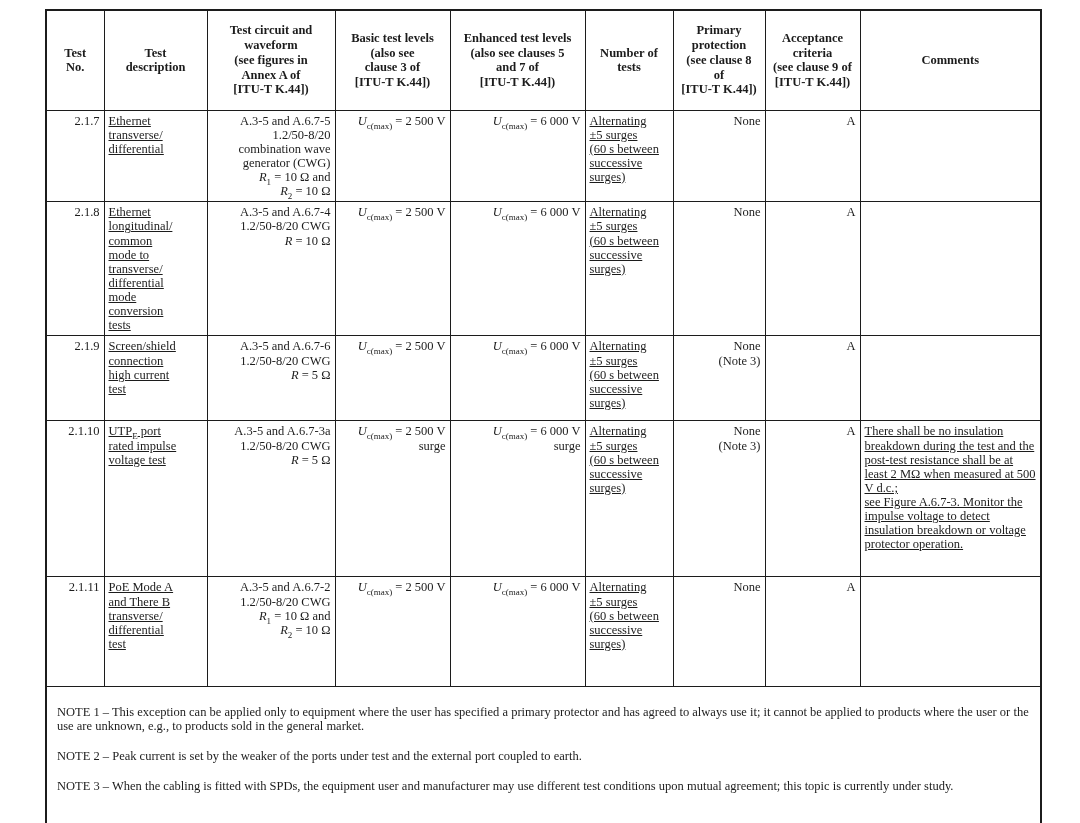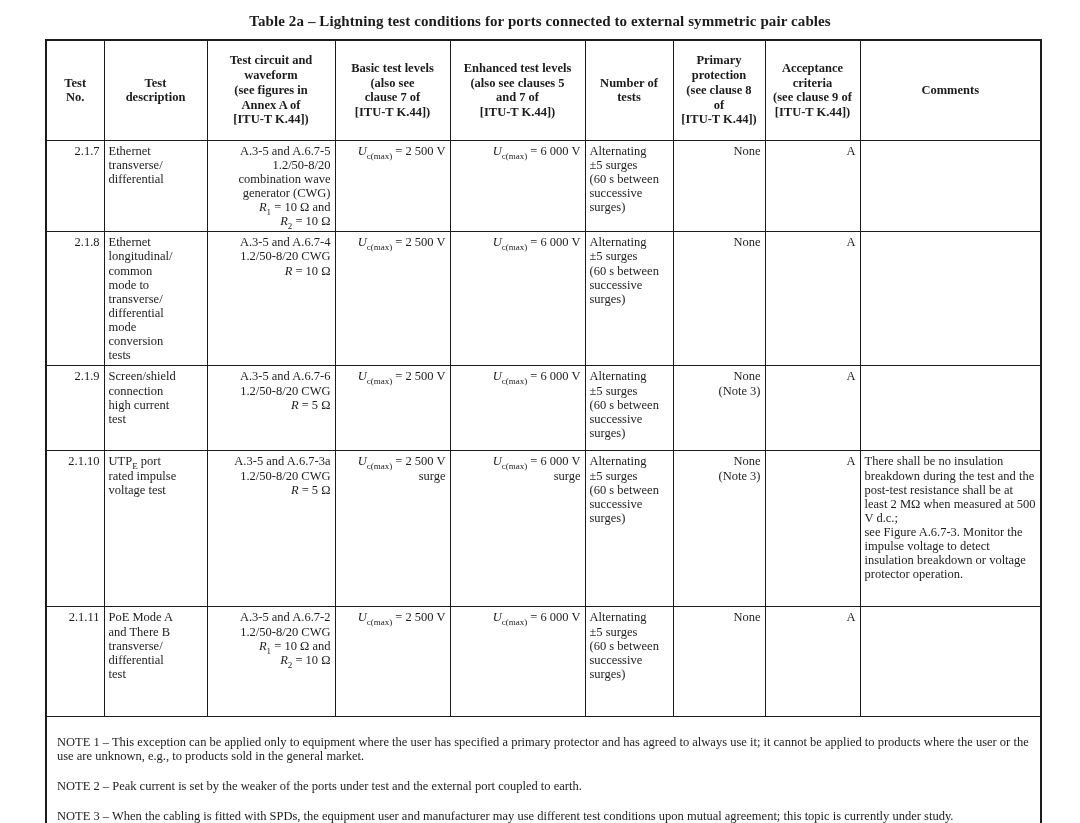--- a/index.html
+++ b/index.html
@@ -25,21 +25,21 @@
     vertical-align: top;
     white-space: pre-line;
     overflow: hidden;
   }
   .k44 th {
     font-weight: bold; text-align: center; vertical-align: middle;
     line-height: 1.18; padding: 2px 2px;
   }
   .k44 thead tr { height: 100px; }
   .ta-c { text-align: right; }
-  .ta-l { text-align: left; }
+  .ta-l { text-align: left; text-decoration: underline; }
   .rh87  { height: 87px; }
   .rh130 { height: 130px; margin-top: 20px; }
   .rh85  { height: 85px; }
   .rh156 { height: 156px; padding-left: 32px; }
   .rh110 { height: 110px; margin-top: 44px; }
   .notes-cell {
     border: 1.5px solid #1c1c1c;
     padding: 4px 6px 5px 6px;
     font-size: 12.4px; line-height: 1.3;
     white-space: normal; vertical-align: top;
@@ -47,21 +47,20 @@
   }
   .note-line { margin: 0 0 2px 6px; }
   sub { font-size: 0.72em; line-height: 0; }
   em { font-style: italic; }
 </style>
 </head>
 <body>
 
 <div class="page">
 
-  <div class="doc-title">Table 2a – Lightning test conditions for ports connected to external symmetric pair cables</div>
 
   <table class="k44">
     <colgroup>
       <col style="width:58px">
         <col style="width:103px">
         <col style="width:128px">
       <col style="width:115px">
         <col style="width:135px">
         <col style="width:88px">
       <col style="width:92px">
@@ -74,21 +73,21 @@
 No.</th>
         <th>Test
 description</th>
         <th>Test circuit and
 waveform
 (see figures in
 Annex A of
 [ITU-T K.44])</th>
         <th>Basic test levels
 (also see
-clause 7 of
+clause 3 of
 [ITU-T K.44])</th>
         <th>Enhanced test levels
 (also see clauses 5
 and 7 of
 [ITU-T K.44])</th>
         <th>Number of
 tests</th>
         <th>Primary
 protection
 (see clause 8

